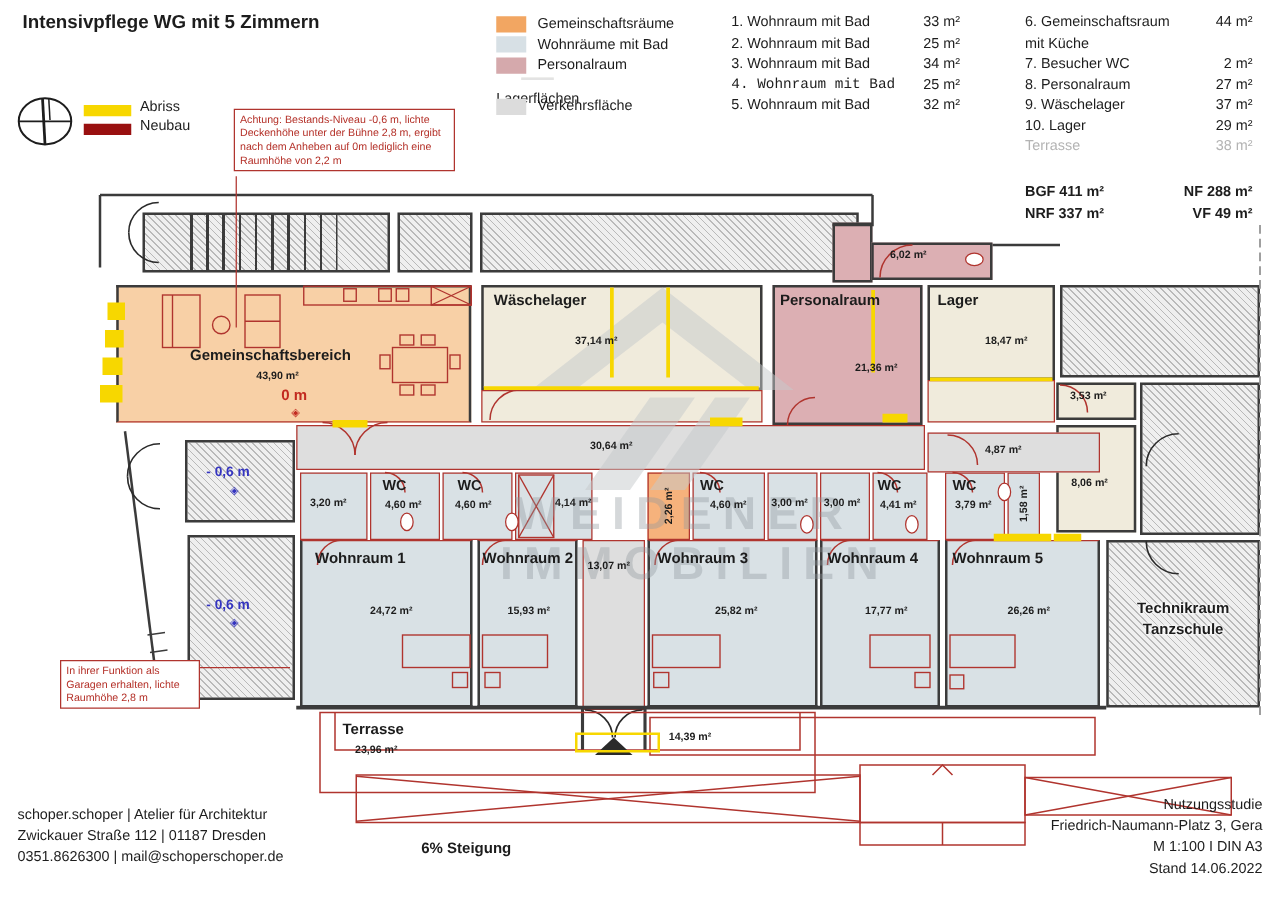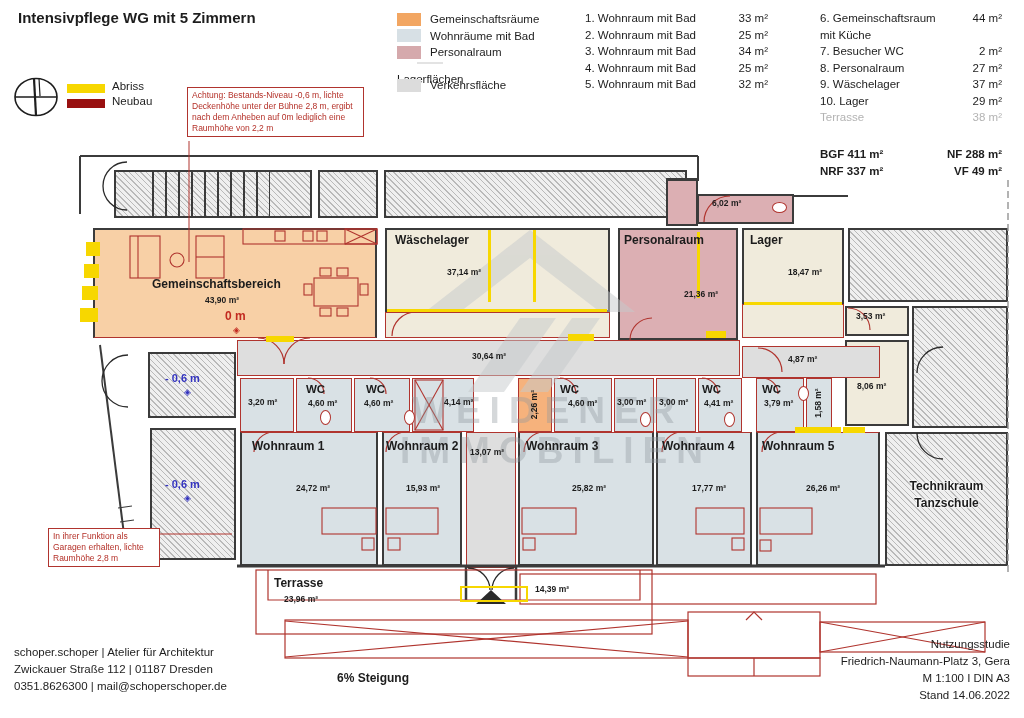--- a/index.html
+++ b/index.html
@@ -77,21 +77,21 @@
     <span class="swatch" style="width: 24px; height: 13px; background-color: rgb(220, 220, 220);"></span>
     <span class="sm">Verkehrsfläche</span>
   </div>
 
   <div class="lbl sm" style="left:585px;top:12px;">1. Wohnraum mit Bad</div>
   <div class="lbl sm right" style="left:700px;top:12px;width:68px;">33 m²</div>
   <div class="lbl sm" style="left:585px;top:28.5px;">2. Wohnraum mit Bad</div>
   <div class="lbl sm right" style="left:700px;top:28.5px;width:68px;">25 m²</div>
   <div class="lbl sm" style="left:585px;top:45px;">3. Wohnraum mit Bad</div>
   <div class="lbl sm right" style="left:700px;top:45px;width:68px;">34 m²</div>
-  <div class="lbl sm" style="left:585px;top:61.5px;">4. Wohnraum mit Bad</div>
+  <div class="lbl sm" style="left:585px;top:61.5px;font-family:Liberation Mono, monospace;">4. Wohnraum mit Bad</div>
   <div class="lbl sm right" style="left:700px;top:61.5px;width:68px;">25 m²</div>
   <div class="lbl sm" style="left:585px;top:78px;">5. Wohnraum mit Bad</div>
   <div class="lbl sm right" style="left:700px;top:78px;width:68px;">32 m²</div>
 
   <div class="lbl sm" style="left:820px;top:12px;">6. Gemeinschaftsraum</div>
   <div class="lbl sm right" style="left:930px;top:12px;width:72px;">44 m²</div>
   <div class="lbl sm" style="left:820px;top:28.5px;">mit Küche</div>
   <div class="lbl sm" style="left:820px;top:45px;">7. Besucher WC</div>
   <div class="lbl sm right" style="left:930px;top:45px;width:72px;">2 m²</div>
   <div class="lbl sm" style="left:820px;top:61.5px;">8. Personalraum</div>
@@ -288,21 +288,21 @@
 
   <div class="wm-text" style="left:412px;top:390px;">WEIDENER</div>
   <div class="wm-text" style="left:400px;top:430px;">IMMOBILIEN</div>
 
   <div class="lbl rname" style="left:152px;top:278px;">Gemeinschaftsbereich</div>
   <div class="lbl rarea" style="left:205px;top:296px;">43,90 m²</div>
   <div class="lbl b" style="left:225px;top:310px;font-size:12px;color:#c22a20;">0 m</div>
   <div class="diamond" style="left:233px;top:326px;color:#c22a20;">◈</div>
 
   <div class="lbl rname" style="left:395px;top:234px;">Wäschelager</div>
-  <div class="lbl rarea" style="left:447px;top:268px;">37,14 m²</div>
+  <div class="lbl rarea" style="left:460px;top:268px;">37,14 m²</div>
 
   <div class="lbl rname" style="left:624px;top:234px;">Personalraum</div>
   <div class="lbl rarea" style="left:684px;top:290px;">21,36 m²</div>
 
   <div class="lbl rname" style="left:750px;top:234px;">Lager</div>
   <div class="lbl rarea" style="left:788px;top:268px;">18,47 m²</div>
 
   <div class="lbl rarea" style="left:712px;top:199px;">6,02 m²</div>
   <div class="lbl rarea" style="left:856px;top:312px;">3,53 m²</div>
   <div class="lbl rarea" style="left:857px;top:382px;">8,06 m²</div>

